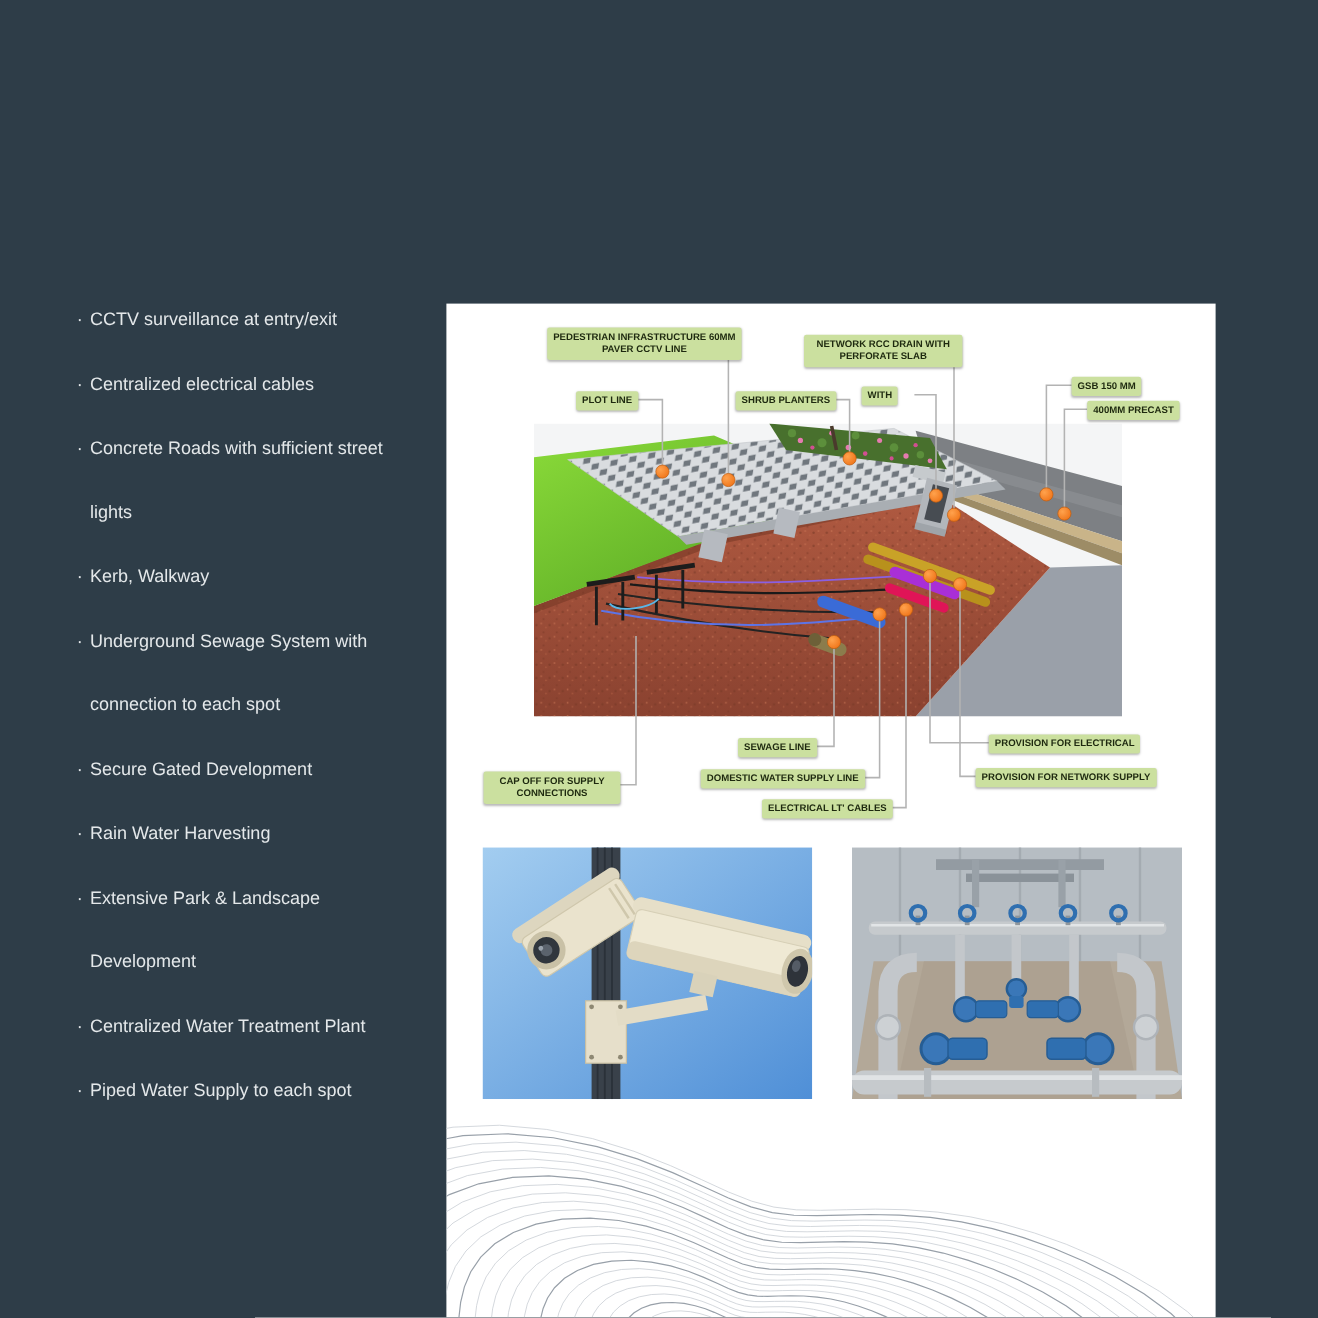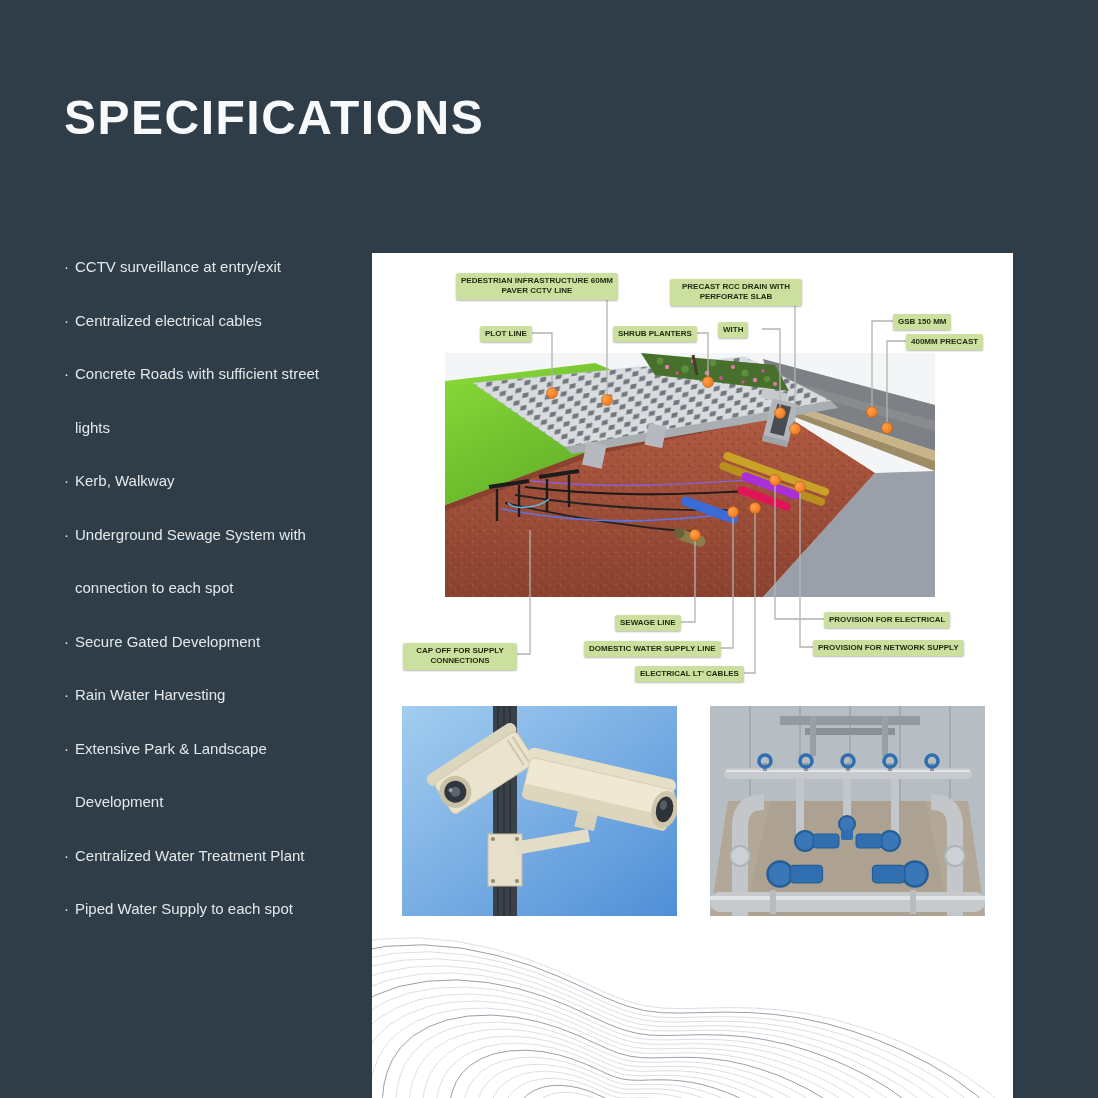--- a/index.html
+++ b/index.html
@@ -21,21 +21,20 @@
   .photo{position:absolute;width:275px;height:210px;top:453px;overflow:hidden;}
   .photo-cctv{left:30px;}
   .photo-pump{left:338px;}
   .contours{position:absolute;left:0;top:675px;width:641px;height:170px;}
 </style>
 </head>
 <body>
 
 <div class="stage">
 
-  <div class="title">SPECIFICATIONS</div>
 
   <div class="spec-list">
     <div class="spec-item"><span class="bullet">·</span><span>CCTV surveillance at entry/exit</span></div>
     <div class="spec-item"><span class="bullet">·</span><span>Centralized electrical cables</span></div>
     <div class="spec-item"><span class="bullet">·</span><span>Concrete Roads with sufficient street lights</span></div>
     <div class="spec-item"><span class="bullet">·</span><span>Kerb, Walkway</span></div>
     <div class="spec-item"><span class="bullet">·</span><span>Underground Sewage System with connection to each spot</span></div>
     <div class="spec-item"><span class="bullet">·</span><span>Secure Gated Development</span></div>
     <div class="spec-item"><span class="bullet">·</span><span>Rain Water Harvesting</span></div>
     <div class="spec-item"><span class="bullet">·</span><span>Extensive Park &amp; Landscape Development</span></div>
@@ -176,21 +175,21 @@
           <circle cx="515" cy="175" r="5.5"></circle>
             <circle cx="323" cy="282" r="5.5"></circle>
           <circle cx="361" cy="259" r="5.5"></circle>
             <circle cx="383" cy="255" r="5.5"></circle>
           <circle cx="403" cy="227" r="5.5"></circle>
             <circle cx="428" cy="234" r="5.5"></circle>
         </g>
       </svg>
 
       <div class="lbl" style="left:84px;top:20px;width:152px">PEDESTRIAN INFRASTRUCTURE 60MM PAVER CCTV LINE</div>
-      <div class="lbl" style="left:298px;top:26px;width:122px">PRECAST RCC DRAIN WITH PERFORATE SLAB</div>
+      <div class="lbl" style="left:298px;top:26px;width:122px">NETWORK RCC DRAIN WITH PERFORATE SLAB</div>
       <div class="lbl one" style="left:108px;top:73px">PLOT LINE</div>
       <div class="lbl one" style="left:241px;top:73px">SHRUB PLANTERS</div>
       <div class="lbl one" style="left:346px;top:69px">WITH</div>
       <div class="lbl one" style="left:521px;top:61px">GSB 150 MM</div>
       <div class="lbl one" style="left:534px;top:81px">400MM PRECAST</div>
       <div class="lbl one" style="left:243px;top:362px">SEWAGE LINE</div>
       <div class="lbl" style="left:31px;top:390px;width:104px">CAP OFF FOR SUPPLY CONNECTIONS</div>
       <div class="lbl one" style="left:212px;top:388px">DOMESTIC WATER SUPPLY LINE</div>
       <div class="lbl one" style="left:263px;top:413px">ELECTRICAL LT' CABLES</div>
       <div class="lbl one" style="left:452px;top:359px">PROVISION FOR ELECTRICAL</div>

